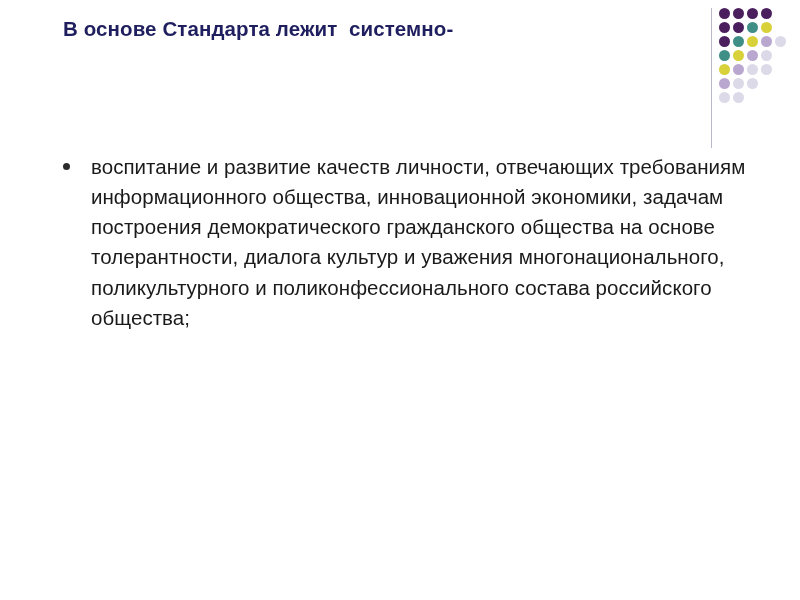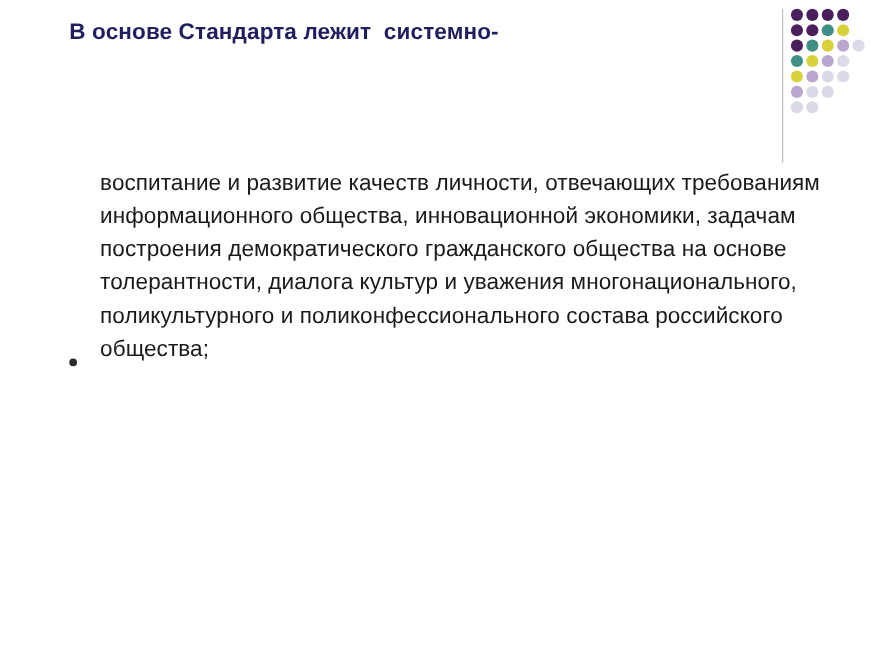--- a/index.html
+++ b/index.html
@@ -65,21 +65,21 @@
 
   
   .body-block {
     position: absolute;
     left: 44px;
     top: 152px;
     width: 700px;
   }
   .bullet-row {
     display: flex;
-    align-items: flex-end;
+    align-items: flex-start;
   }
   .bullet-marker {
     flex: 0 0 auto;
     width: 28px;
     padding-top: 11px;
   }
   .bullet-dot {
     width: 7px;
     height: 7px;
     border-radius: 50%;

